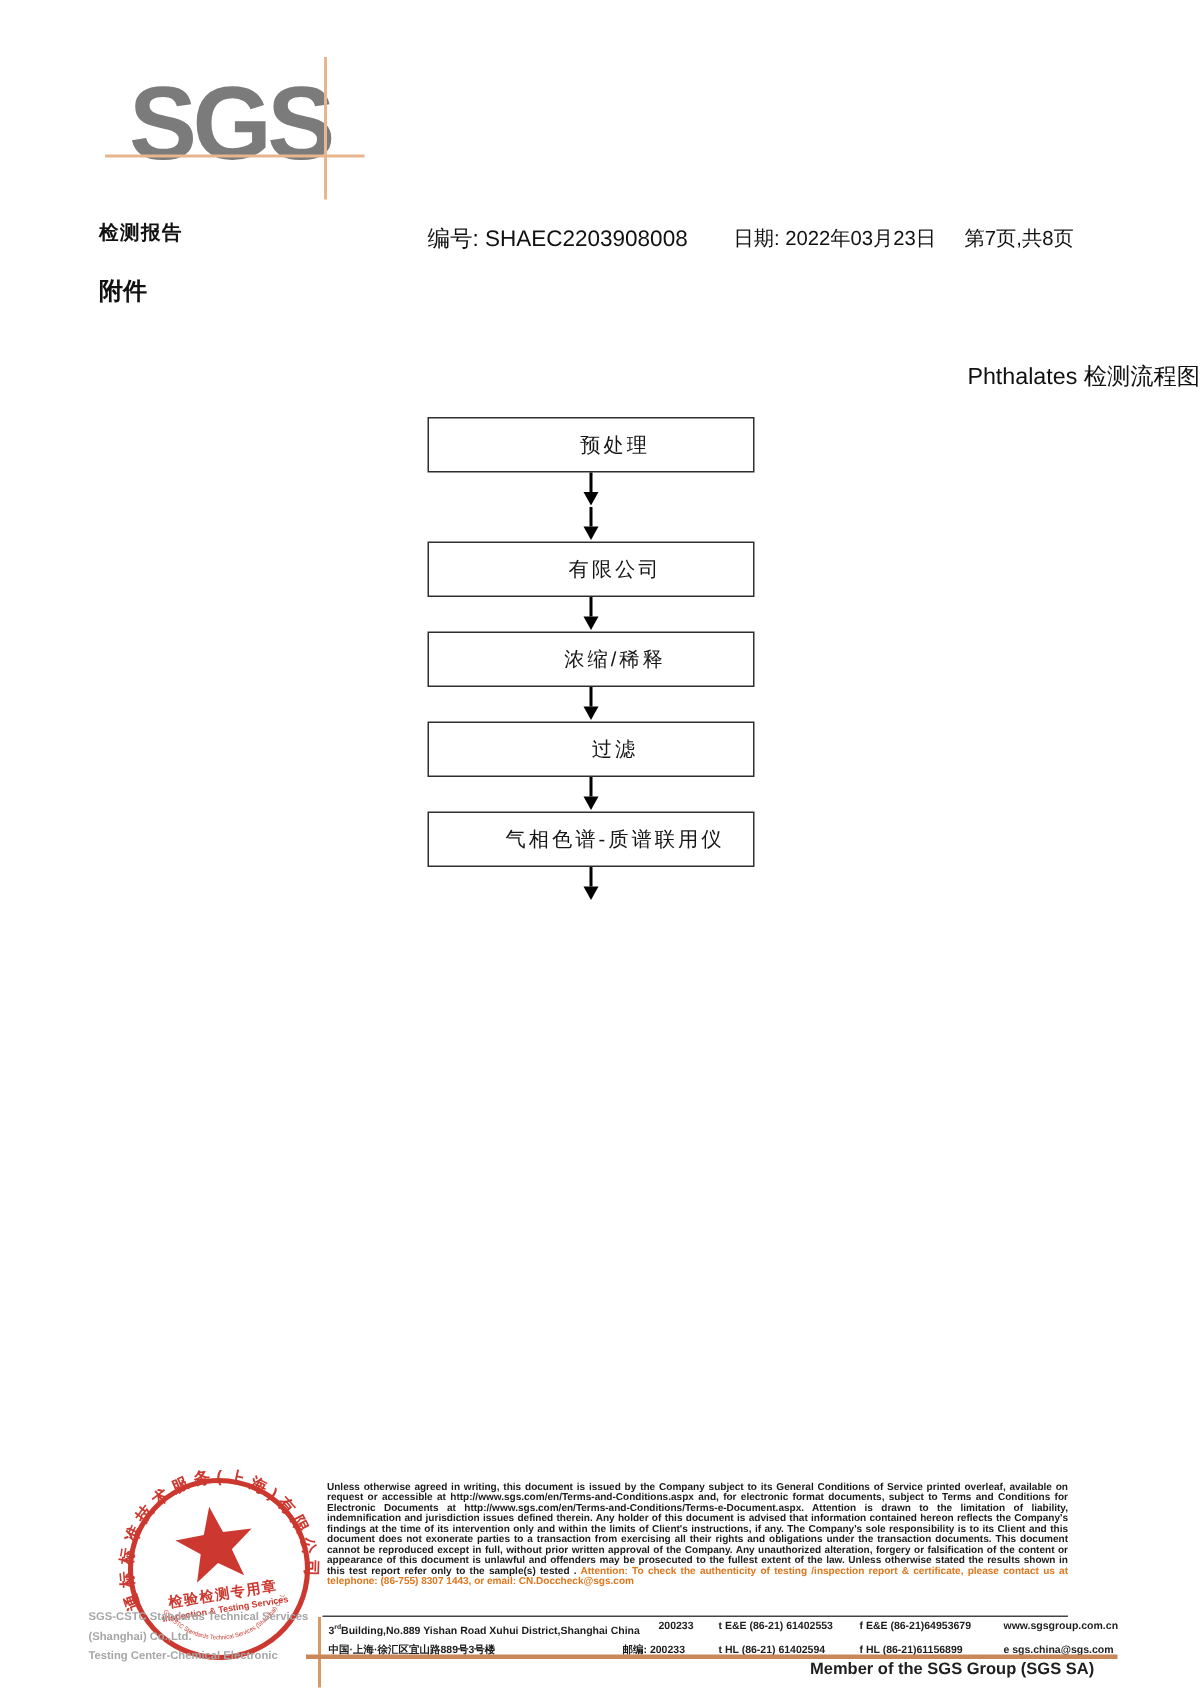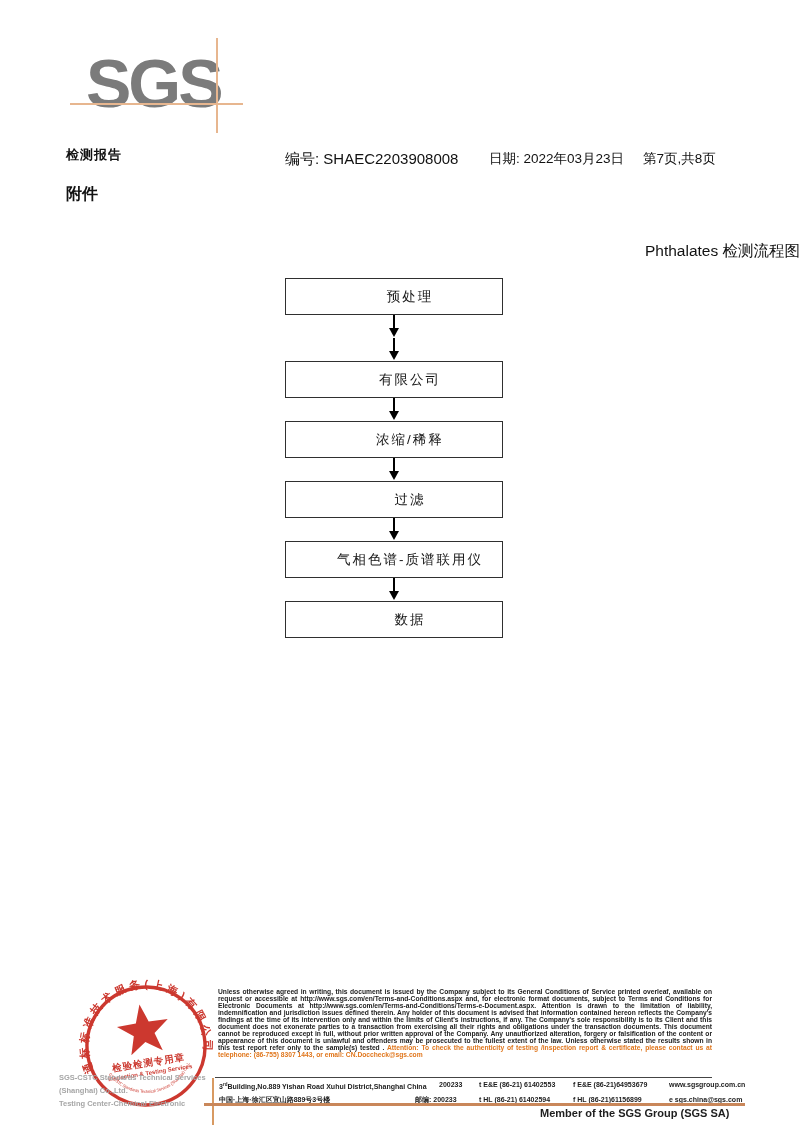--- a/index.html
+++ b/index.html
@@ -104,21 +104,20 @@
   <div class="flow-box">过滤</div>
   <div class="flow-arrow">
       <div class="stem"></div>
       <div class="head"></div>
     </div>
   <div class="flow-box">气相色谱-质谱联用仪</div>
   <div class="flow-arrow">
       <div class="stem"></div>
       <div class="head"></div>
     </div>
-  <div class="flow-box">数据</div>
 </div>
 
 <svg class="stamp" viewBox="0 0 140 140">
   <g transform="rotate(-9 70 70)" fill="#c8281e">
     <circle cx="70" cy="70" r="59" fill="none" stroke="#c8281e" stroke-width="3.4"></circle>
     <path id="arcTop" d="M 19.8,99 A 58,58 0 1 1 120.2,99" fill="none"></path>
     <path id="arcBot" d="M 29.3,93.5 A 47,47 0 0 0 110.7,93.5" fill="none"></path>
     <text font-size="11" letter-spacing="3.5" font-weight="bold">
       <textPath href="#arcTop" startOffset="50%" text-anchor="middle">通标标准技术服务(上海)有限公司</textPath>
     </text>

